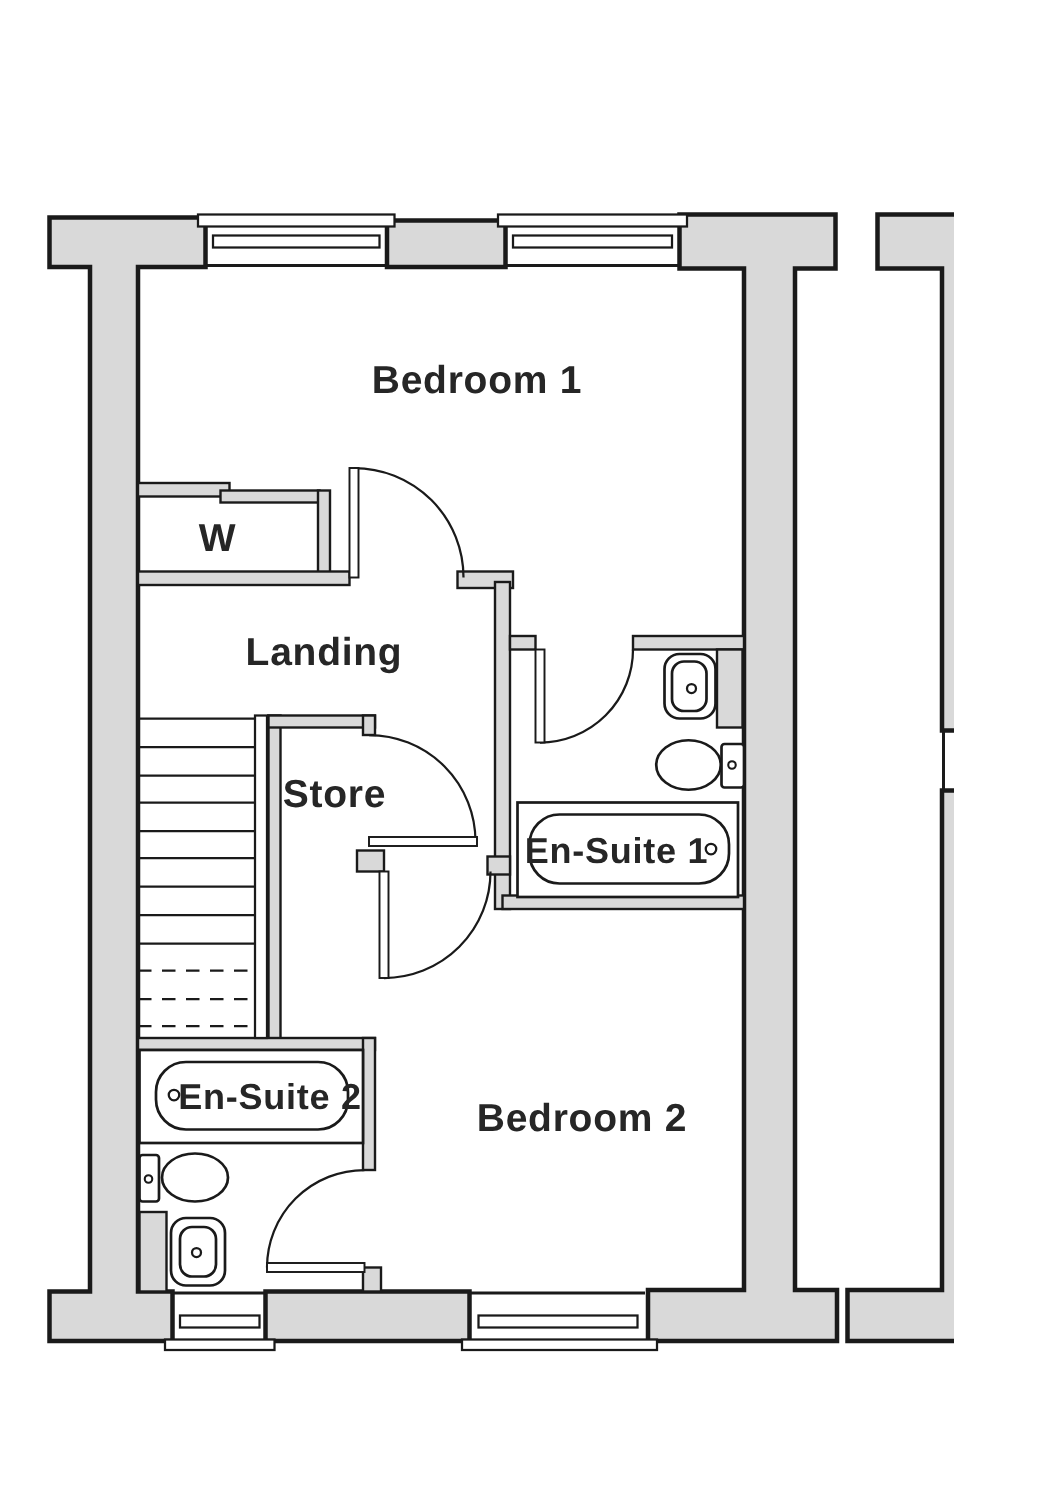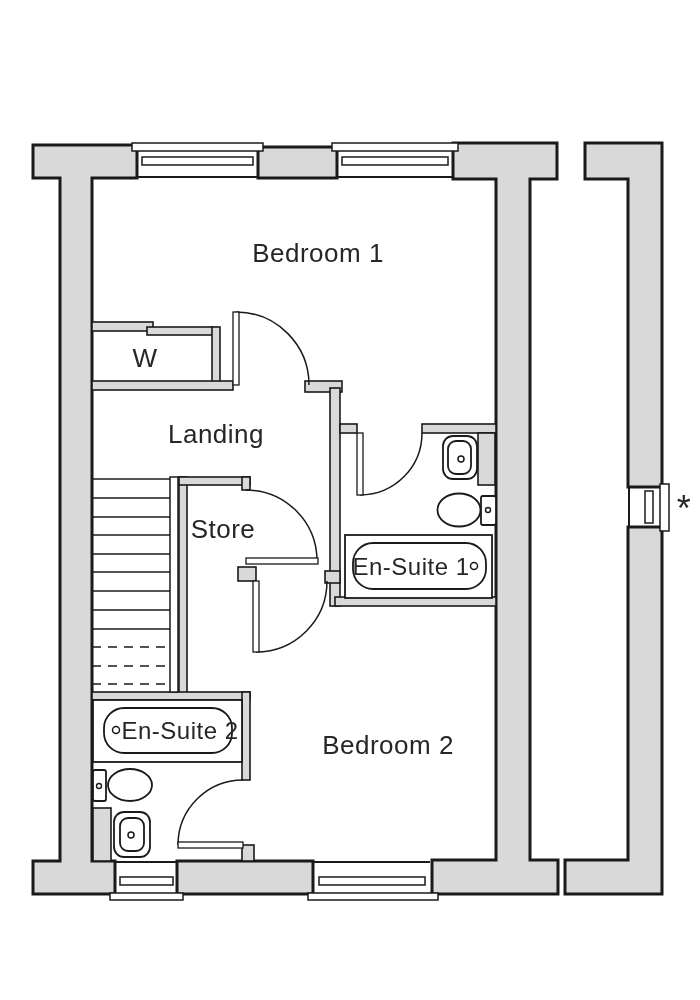--- a/index.html
+++ b/index.html
@@ -1,21 +1,22 @@
 <!DOCTYPE html>
 <html><head>
 <meta charset="utf-8">
 <style>
   html,body{margin:0;padding:0;background:#ffffff;}
   .canvas{
     position:relative;
-    width:700px;height:1000px;
+    width:636px;height:1000px;
     background:#ffffff;
     font-family:"Liberation Sans", sans-serif;
     overflow:hidden;
+    font-weight:bold;
   }
   svg{display:block;}
   text{
     fill:#262626;
     font-family:"Liberation Sans","DejaVu Sans",sans-serif;
     letter-spacing:0.5px;
   }
   .room-label{font-size:26px;}
   .tub-label{font-size:24px;}
   .note-label{font-size:36px;}

